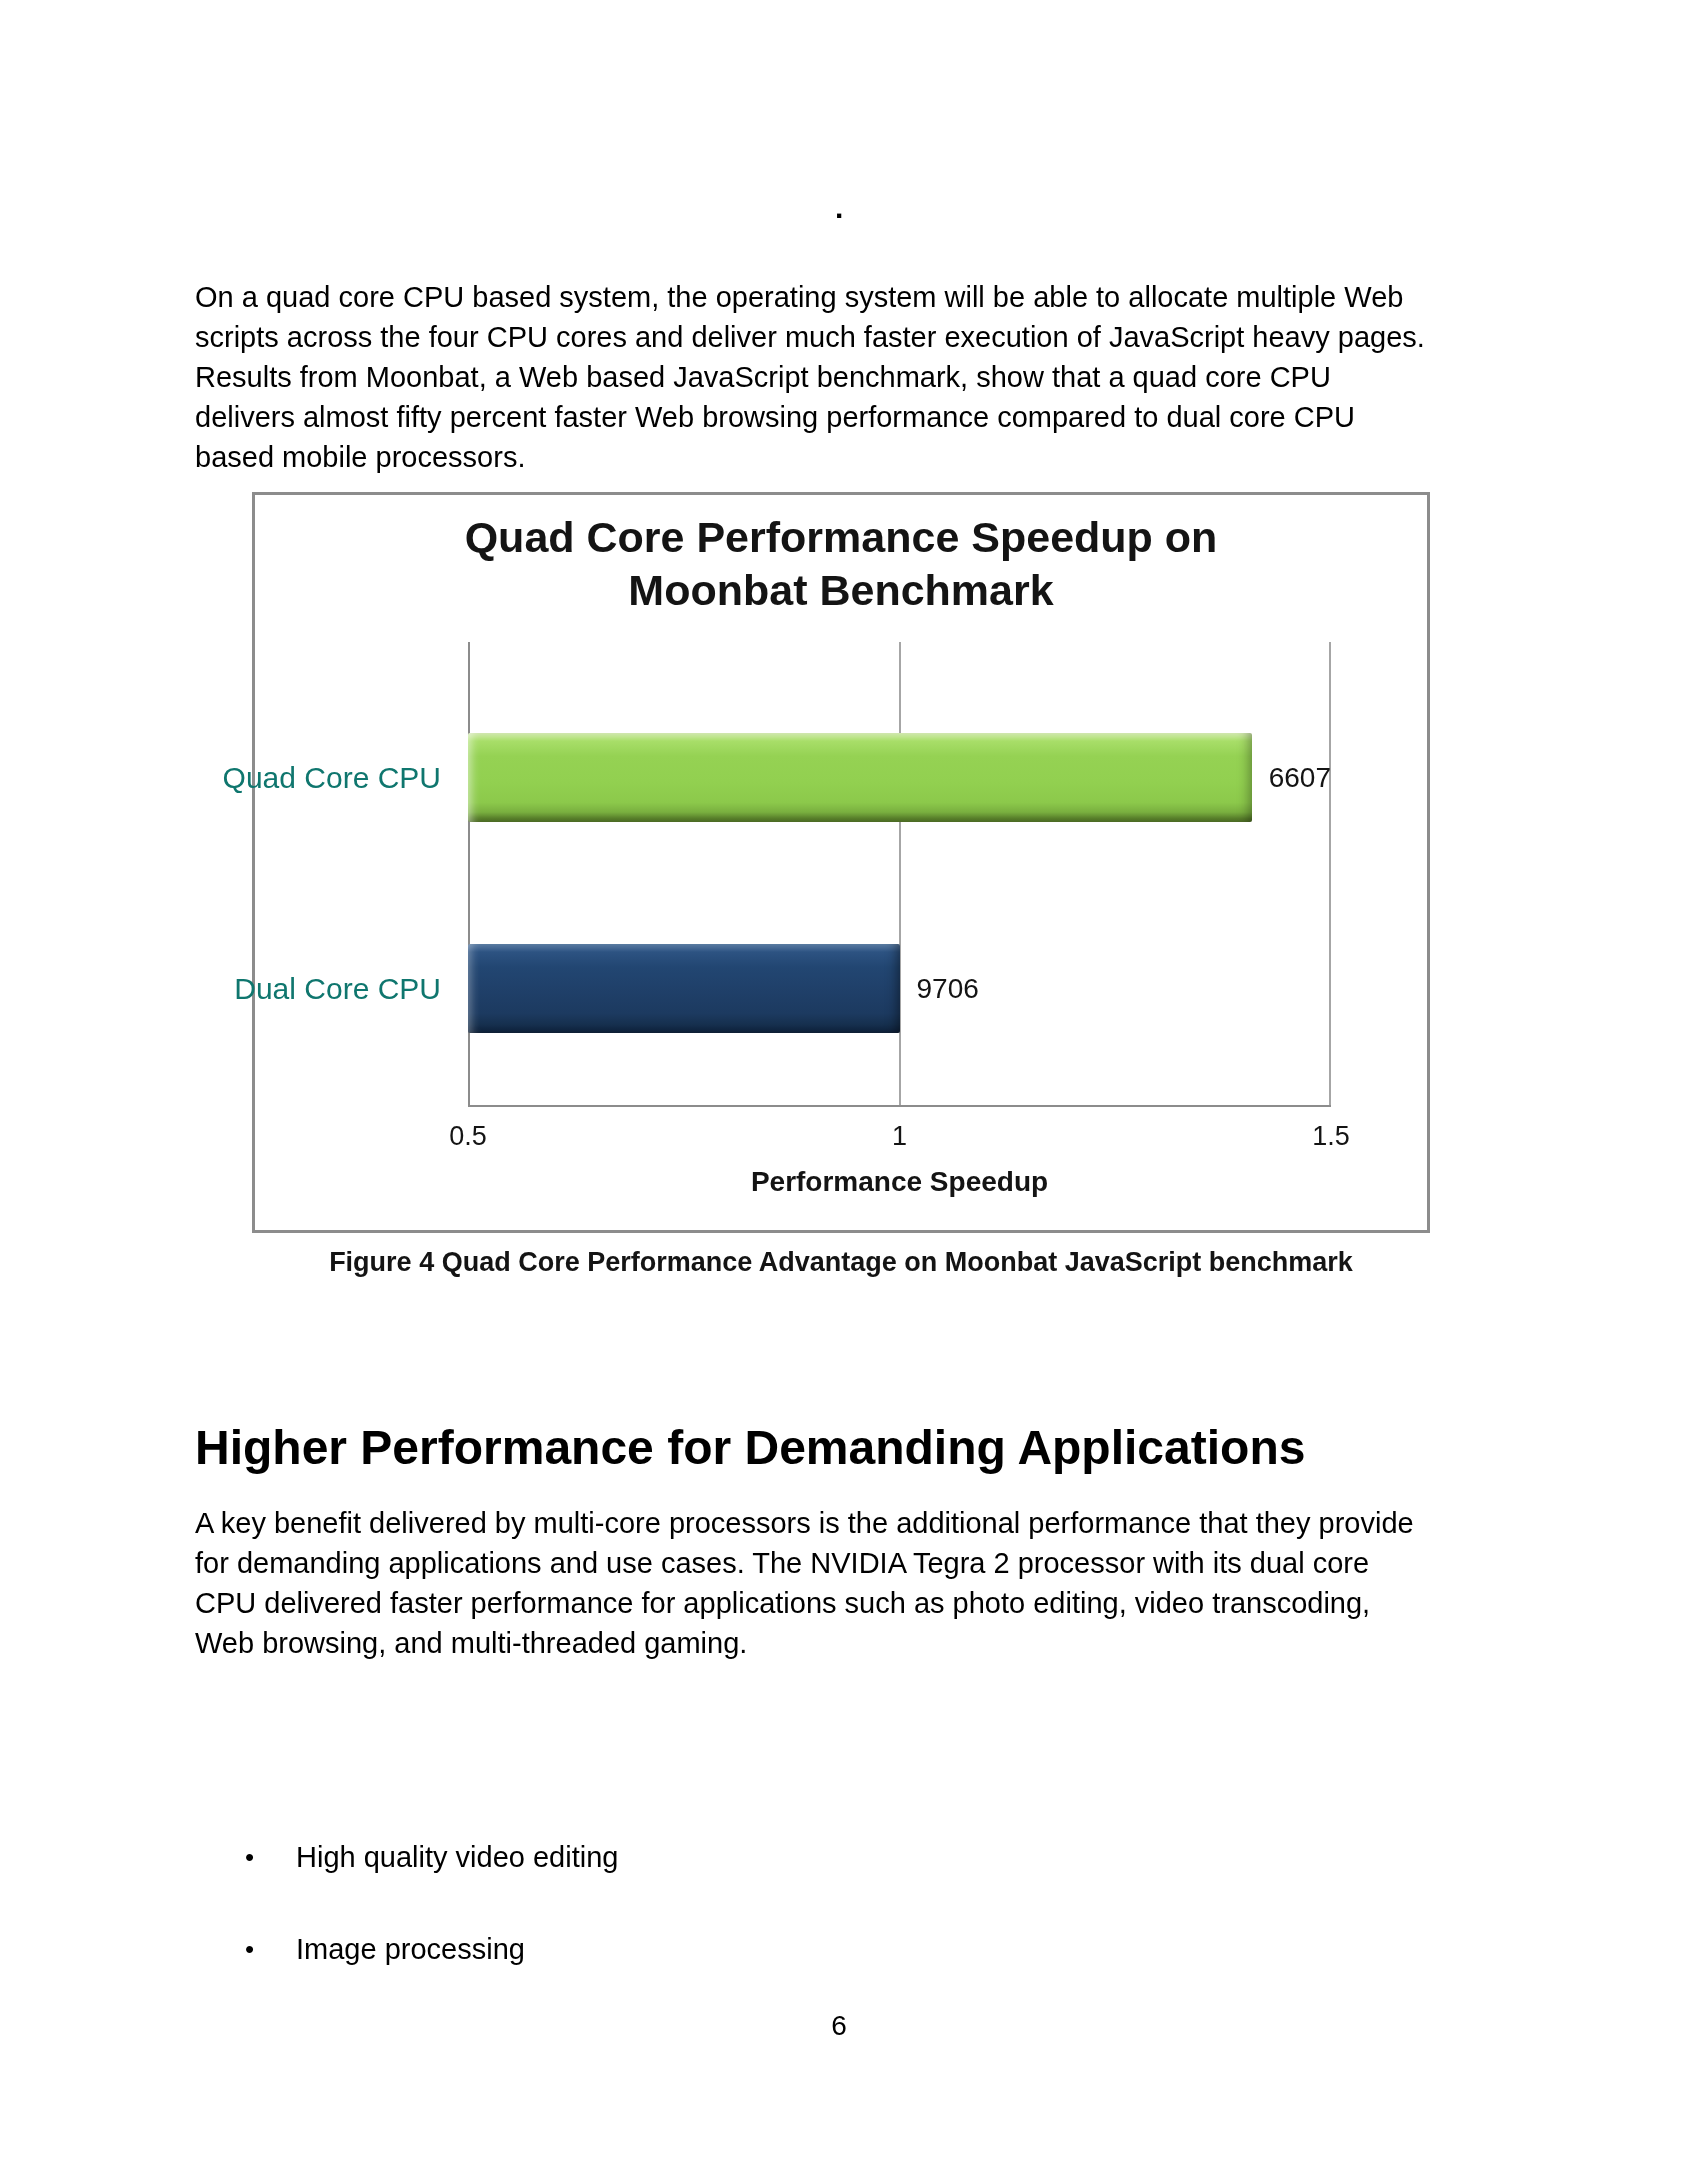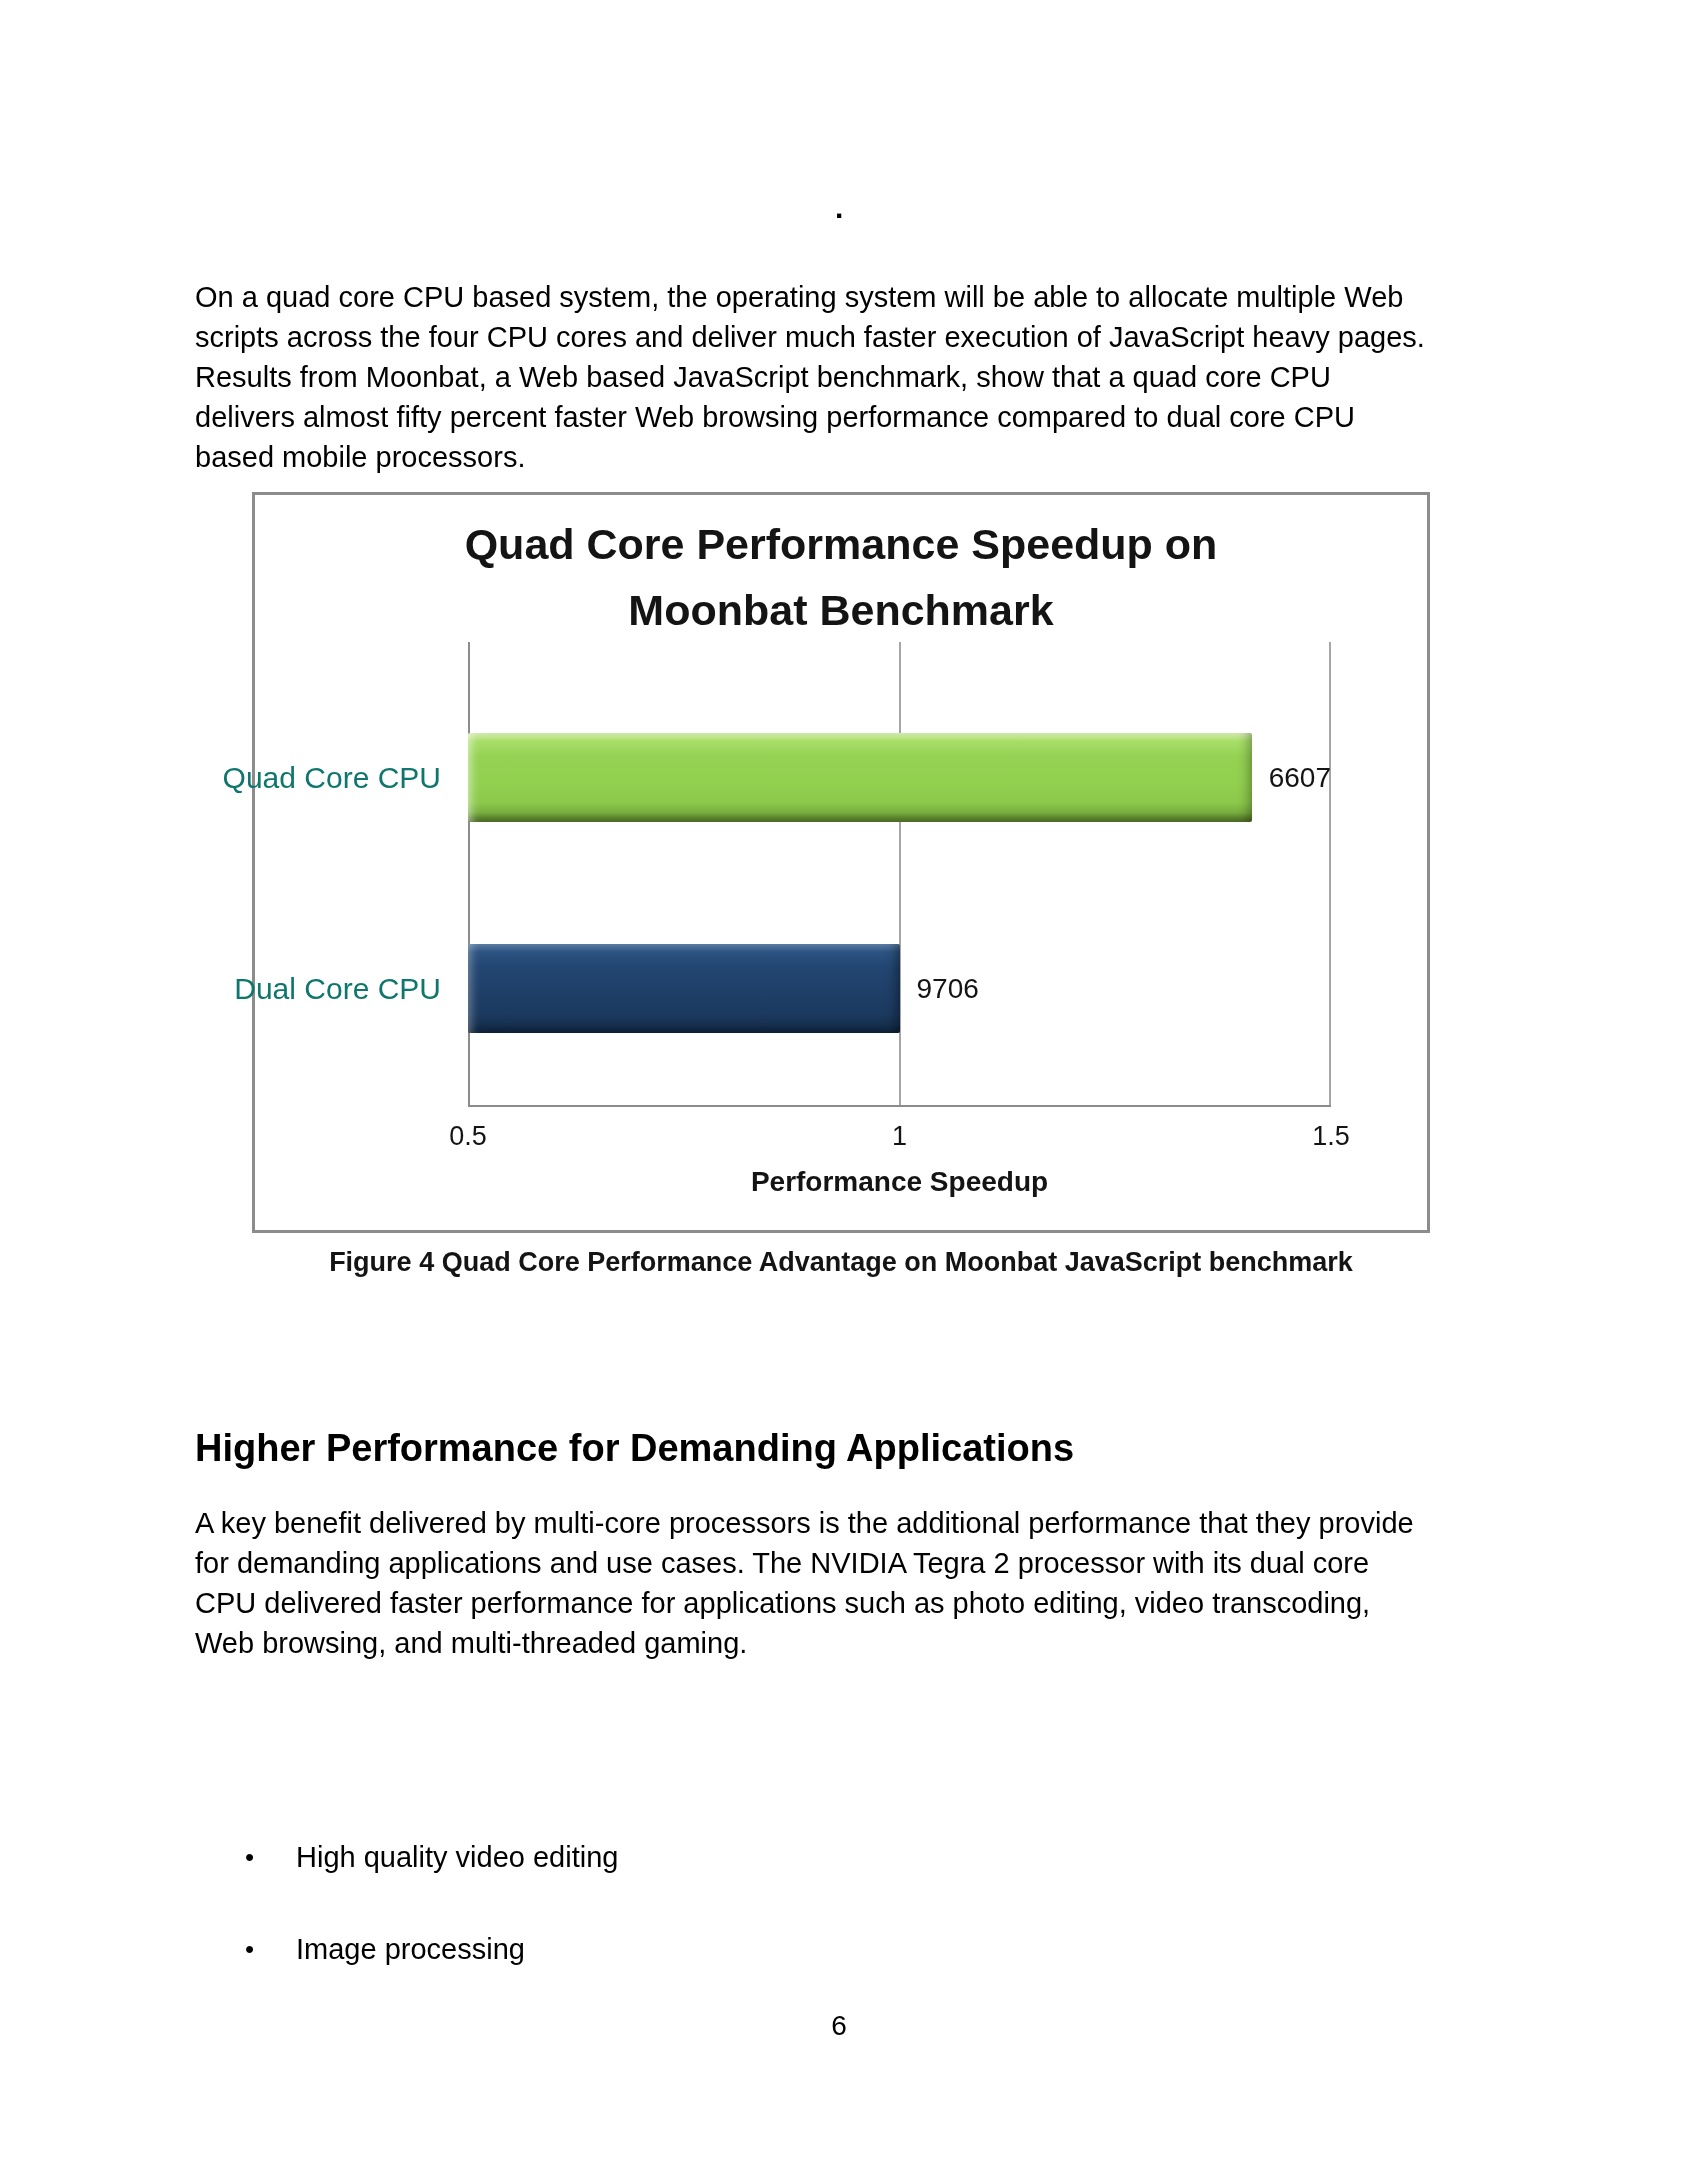--- a/index.html
+++ b/index.html
@@ -46,21 +46,21 @@
     box-sizing: border-box;
     background: #ffffff;
   }
   .chart-title {
     position: absolute;
     top: 16px;
     left: 0;
     width: 100%;
     text-align: center;
     font-size: 43px;
-    line-height: 66px;
+    line-height: 53px;
     font-weight: bold;
     color: #141414;
   }
   .plot-area {
     position: absolute;
     left: 213px;
     top: 147px;
     width: 863px;
     height: 463px;
   }
@@ -153,21 +153,21 @@
     text-align: center;
     font-size: 27px;
     font-weight: bold;
     color: #141414;
   }
 
   .section-heading {
     position: absolute;
     left: 195px;
     top: 1424px;
-    font-size: 38px;
+    font-size: 48px;
     line-height: 48px;
     font-weight: bold;
     color: #000000;
   }
 
   .bullet-row {
     position: absolute;
     left: 245px;
     display: flex;
     font-size: 29px;

